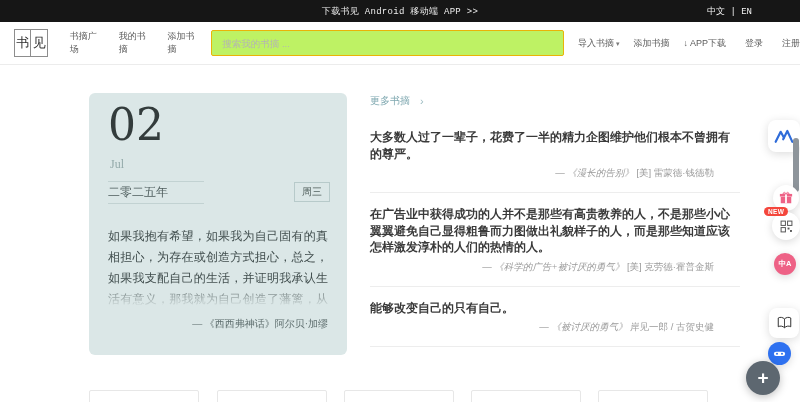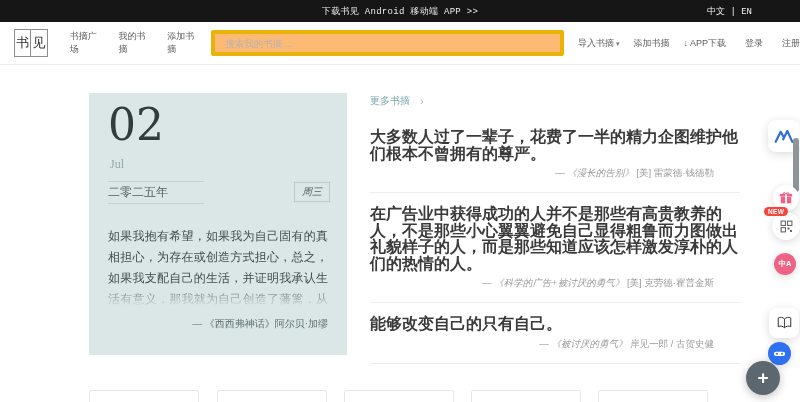--- a/index.html
+++ b/index.html
@@ -15,58 +15,58 @@
                  color:#f2f2f2; font-size:9px; }
 
   
   .navbar { position:absolute; left:0; top:22px; width:800px; height:43px; background:#fff;
             border-bottom:1px solid #ececec; display:flex; align-items:center; padding-left:14px; }
   .logo { width:38px; height:28px; border:1px solid #8d8d8d; display:flex; margin-right:5px; background:#fff; }
   .logo-cell { flex:1; display:flex; align-items:center; justify-content:center;
                font-size:13px; color:#2e2e2e; font-family:"Liberation Serif","DejaVu Serif",serif; }
   .logo-cell.first { border-right:1px solid #8d8d8d; }
   .nav-link { font-size:9px; color:#5c5c5c; margin-left:17px; cursor:pointer; text-decoration:none; }
-  .search-input { margin-left:12px; width:396px; height:26px; border:4px solid #eab308; border-radius:2px;
-                  font-size:9.5px; color:#333; padding:0 10px; outline:none; background:#fdba74; }
+  .search-input { margin-left:12px; width:396px; height:26px; border:1px solid #eab308; border-radius:2px;
+                  font-size:9.5px; color:#333; padding:0 10px; outline:none; background:#bef264; }
   .search-input::placeholder { color:#b4b4b4; }
   .nav-action { font-size:9px; color:#5c5c5c; margin-left:14px; cursor:pointer; white-space:nowrap; }
   .nav-action .caret { font-size:7px; color:#7a7a7a; margin-left:2px; }
   .nav-action .dl { font-size:9px; margin-right:2px; }
   .nav-action.login { margin-left:19px;text-align:center; }
   .nav-action.register { margin-left:19px; }
 
   
-  .date-card { position:absolute; left:89px; top:93px; width:258px; height:262px; background:#dbe7e7; }
+  .date-card { position:absolute; left:89px; top:93px; width:258px; height:262px; background:#dbe7e7;border-radius:6px; }
   .dc-day { position:absolute; left:19px; top:6px; font-family:"DejaVu Serif","Liberation Serif",serif;
             font-size:44px; line-height:52px; color:#333c3c; font-weight:400; }
   .dc-month { position:absolute; left:21px; top:64px; font-size:12px; color:#94aaaa;
               font-family:"Liberation Serif","DejaVu Serif",serif; }
   .dc-rule { position:absolute; left:19px; width:96px; height:1px; background:#c2d2d2; }
   .dc-rule.r1 { top:88px; }
   .dc-rule.r2 { top:110px; }
   .dc-year { position:absolute; left:19px; top:91px; font-size:12px; color:#4d5c5c;
              font-family:"Liberation Serif","DejaVu Serif",serif; }
   .dc-weekday { position:absolute; right:17px; top:89px; border:1px solid #b7cata; border:1px solid #b7caca;
                 padding:2px 7px; font-size:10px; color:#53625f;
-                font-family:"Liberation Serif","DejaVu Serif",serif;font-style:italic; }
+                font-family:"Liberation Serif","DejaVu Serif",serif; }
   .dc-quote { position:absolute; left:19px; right:19px; top:133px; height:84px; overflow:hidden;
               font-family:"Liberation Serif","DejaVu Serif",serif; font-size:12px; line-height:21px;
               color:#404d4d; text-align:justify; }
   .dc-fade { position:absolute; left:0; right:0; top:189px; height:30px;
              background:linear-gradient(rgba(219,231,231,0), #dbe7e7 85%); pointer-events:none; }
   .dc-attrib { position:absolute; right:19px; top:224px; font-size:10px; color:#5d6d6d;
                font-family:"Liberation Serif","DejaVu Serif",serif; }
 
   
   .quotes-col { position:absolute; left:370px; top:90px; width:370px; }
   .more-link { font-size:10px; color:#7fa8b0; cursor:pointer; display:inline-flex; align-items:center; gap:10px; }
   .more-link .arrow { font-size:11px; color:#9dbcc2; }
   .quote-item { border-bottom:1px solid #ededed; padding:13px 0 12px; }
   .quote-item.first { padding-top:21px; }
-  .q-text { font-size:16px; line-height:16.5px; color:#3a3a3a; font-weight:bold; }
+  .q-text { font-size:12px; line-height:16.5px; color:#3a3a3a; font-weight:bold; }
   .q-attrib { margin-top:5px; text-align:right; padding-right:26px; font-size:9.5px; color:#9b9b9b; }
   .q-attrib .src { font-style:italic; font-family:"Liberation Serif","DejaVu Serif",serif; }
 
   
   .bcard { position:absolute; top:390px; width:110px; height:30px; background:#fff;
            border:1px solid #e7e7e7; border-radius:2px; }
 
   
   .float-card { position:absolute; background:#fff; border-radius:8px;
                 box-shadow:0 2px 10px rgba(0,0,0,.14); display:flex; align-items:center; justify-content:center; }

